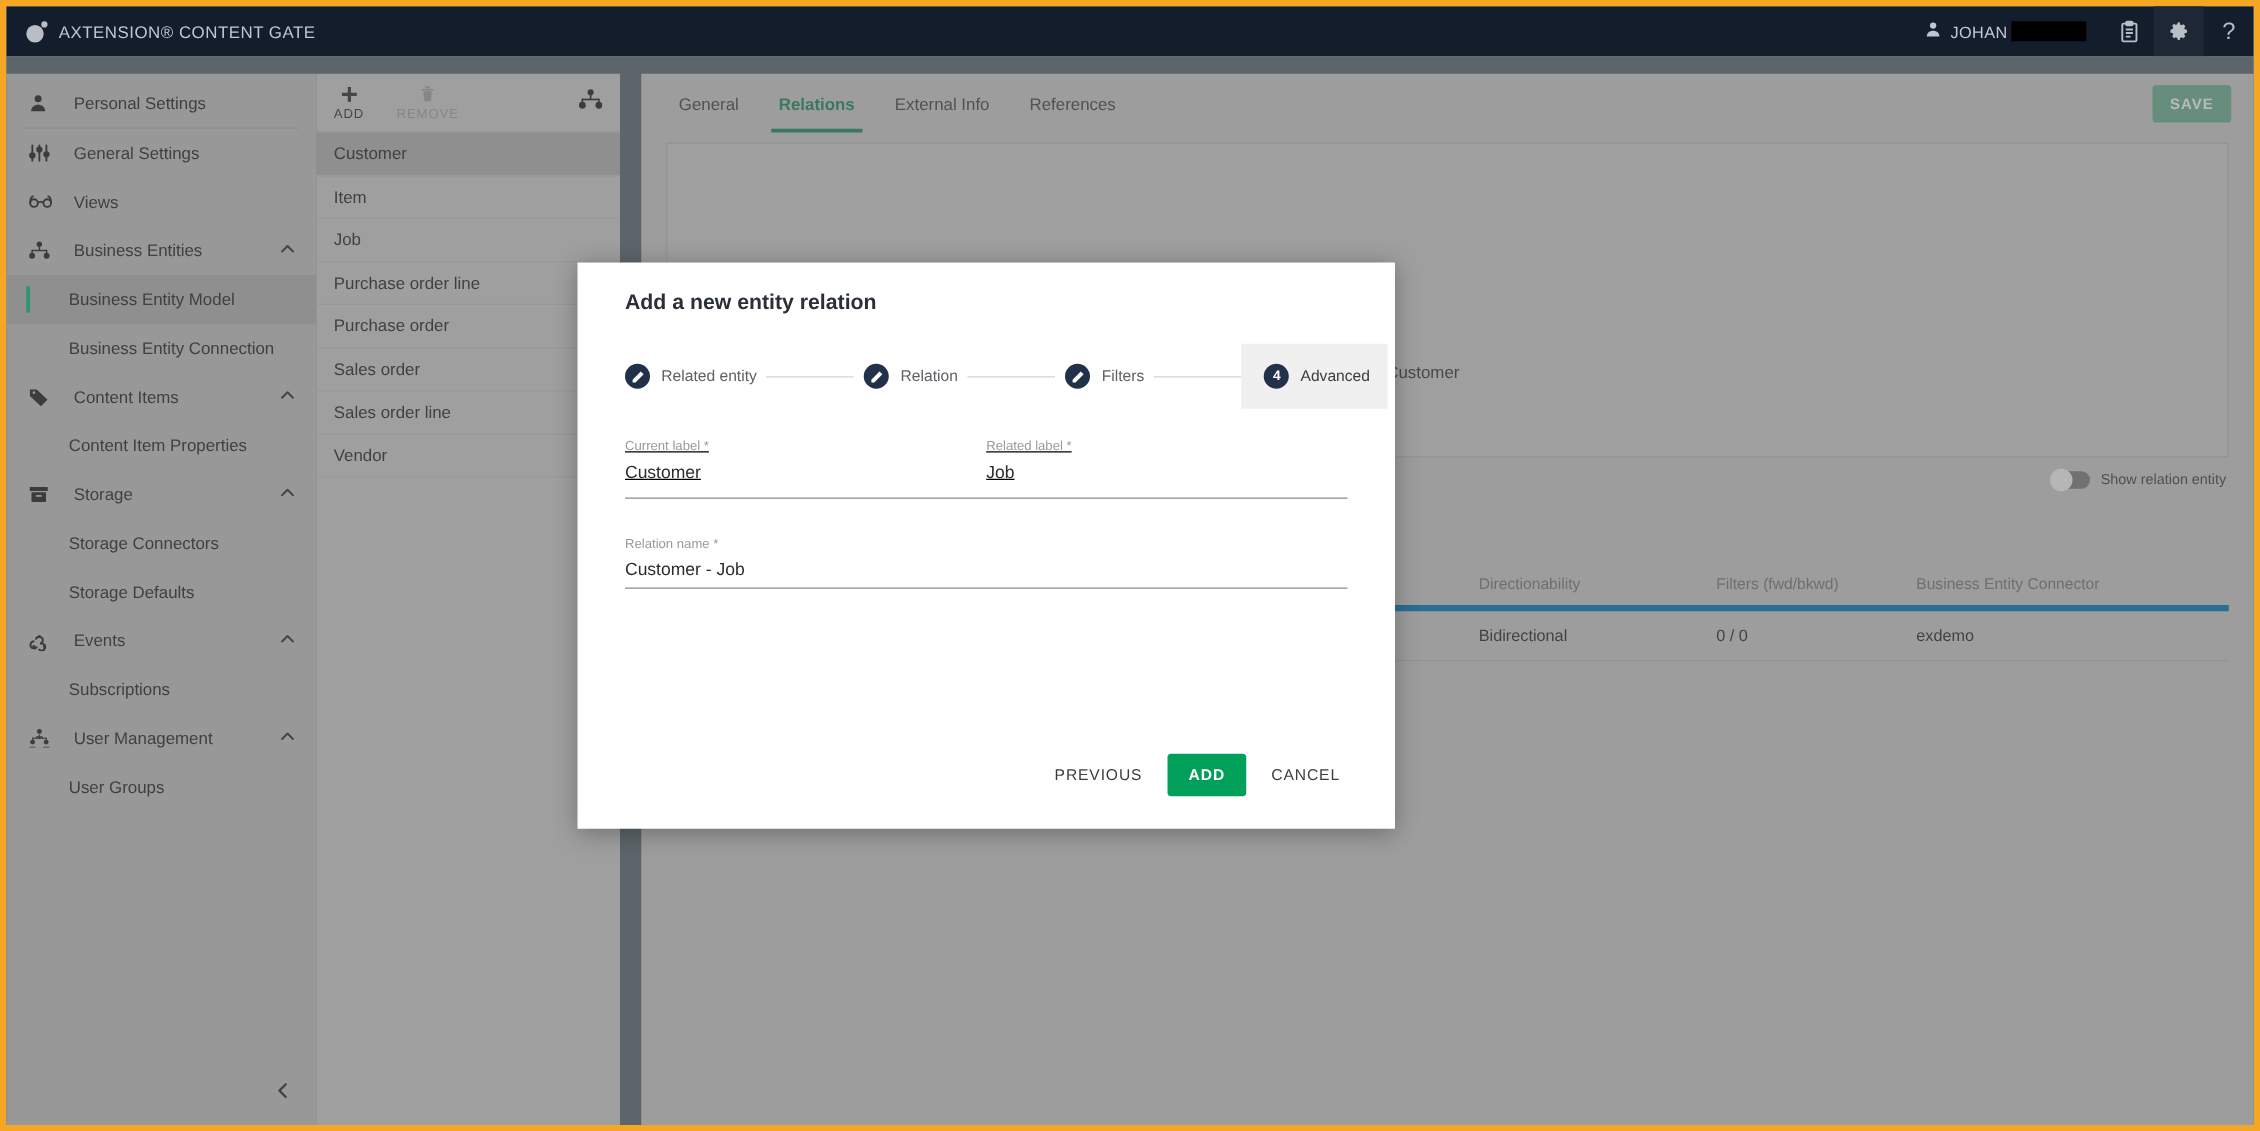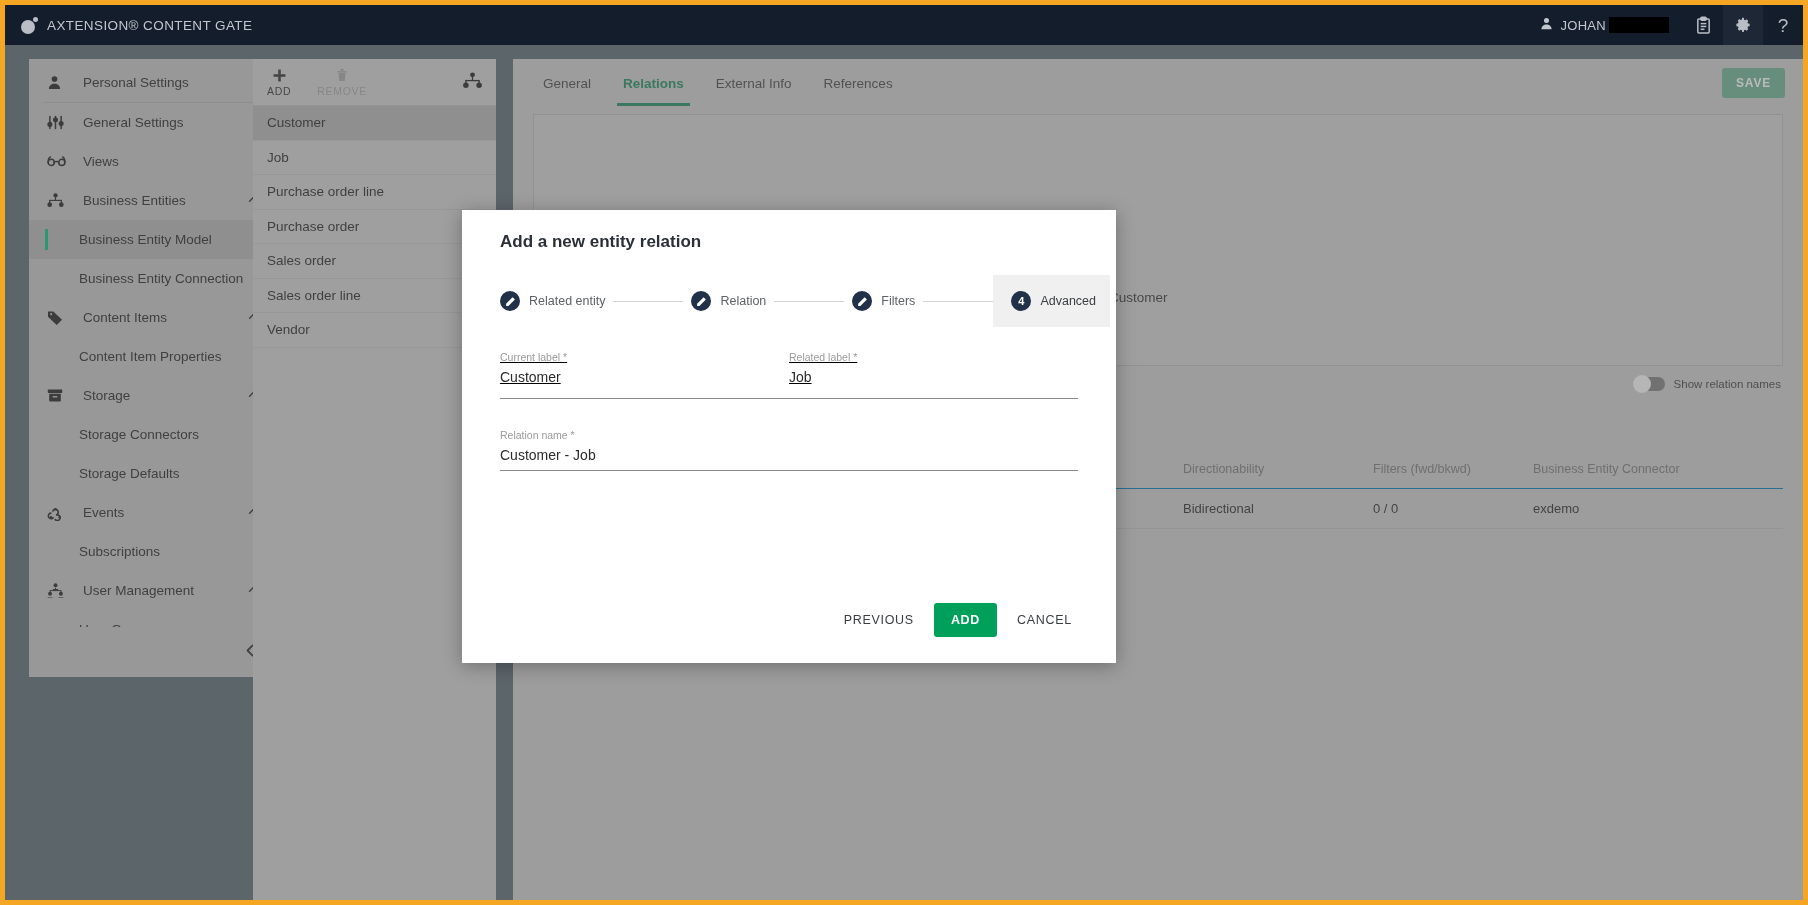--- a/index.html
+++ b/index.html
@@ -63,24 +63,24 @@
   
   .below {
     position: absolute; left: 0; top: 40px;
     width: 1798px; height: 855px;
     background: #4e5b63;
   }
 
   
   .sidebar {
     position: absolute; left: 0; top: 14px;
-    width: 248px; height: 618px;
+    width: 248px; height: 841px;
     background: #a9a9a9;
     color: #2b2b2b;
-    display: flex; flex-direction: column; margin-left: 24px;
+    display: flex; flex-direction: column;
   }
   .nav { flex: 1; overflow: hidden; padding-top: 4px; }
   .nav-item {
     position: relative;
     display: flex; align-items: center;
     height: 39px; padding-left: 18px;
     font-size: 13.5px; color: #232323;
   }
   .nav-item.group { }
   .nav-item .ic {
@@ -180,21 +180,21 @@
     background: #d6d6d6;
   }
   .toggle-label { font-size: 11.5px; color: #3a3a3a; }
   .rel-table {
     position: absolute; left: 20px; right: 20px; top: 390px;
   }
   .rt-head, .rt-row {
     display: flex; align-items: center; height: 40px;
     padding: 0 20px;
   }
-  .rt-head { color: #6b6b6b; font-size: 12.5px; border-bottom: 1px solid #0369a1; }
+  .rt-head { color: #6b6b6b; font-size: 12.5px; border-bottom: 5px solid #0369a1; }
   .rt-row { color: #272727; font-size: 13px; border-bottom: 1px solid #a3a3a3; }
   .c-name { width: 330px; }
   .c-related { width: 300px; }
   .c-dir { width: 190px; }
   .c-filters { width: 160px; }
   .c-conn { flex: 1; }
 
   
   .scrim {
     position: absolute; left: 0; top: 0;
@@ -486,20 +486,23 @@
               <rect x="2.3" y="8.4" width="1.4" height="4"></rect>
               <rect x="16.3" y="8.4" width="1.4" height="4"></rect>
             </svg>
         </span>
       </div>
       <div class="entity-list" id="entity-list">
           <div class="entity-row selected">
             <span>Customer</span>
           </div>
           <div class="entity-row">
+            <span>Item</span>
+          </div>
+          <div class="entity-row">
             <span>Job</span>
           </div>
           <div class="entity-row">
             <span>Purchase order line</span>
           </div>
           <div class="entity-row">
             <span>Purchase order</span>
           </div>
           <div class="entity-row">
             <span>Sales order</span>
@@ -531,21 +534,21 @@
       </div>
 
       <div class="graph-box">
         <div class="graph-node">Customer</div>
       </div>
 
       <div class="toggle-row">
         <div class="toggle">
             <span class="knob"></span>
           </div>
-        <span class="toggle-label">Show relation names</span>
+        <span class="toggle-label">Show relation entity</span>
       </div>
 
       <div class="rel-table">
         <div class="rt-head" id="rt-head">
             <div class="c-name">Relation name</div>
             <div class="c-related">Related entity</div>
             <div class="c-dir">Directionability</div>
             <div class="c-filters">Filters (fwd/bkwd)</div>
             <div class="c-conn">Business Entity Connector</div>
           </div>

